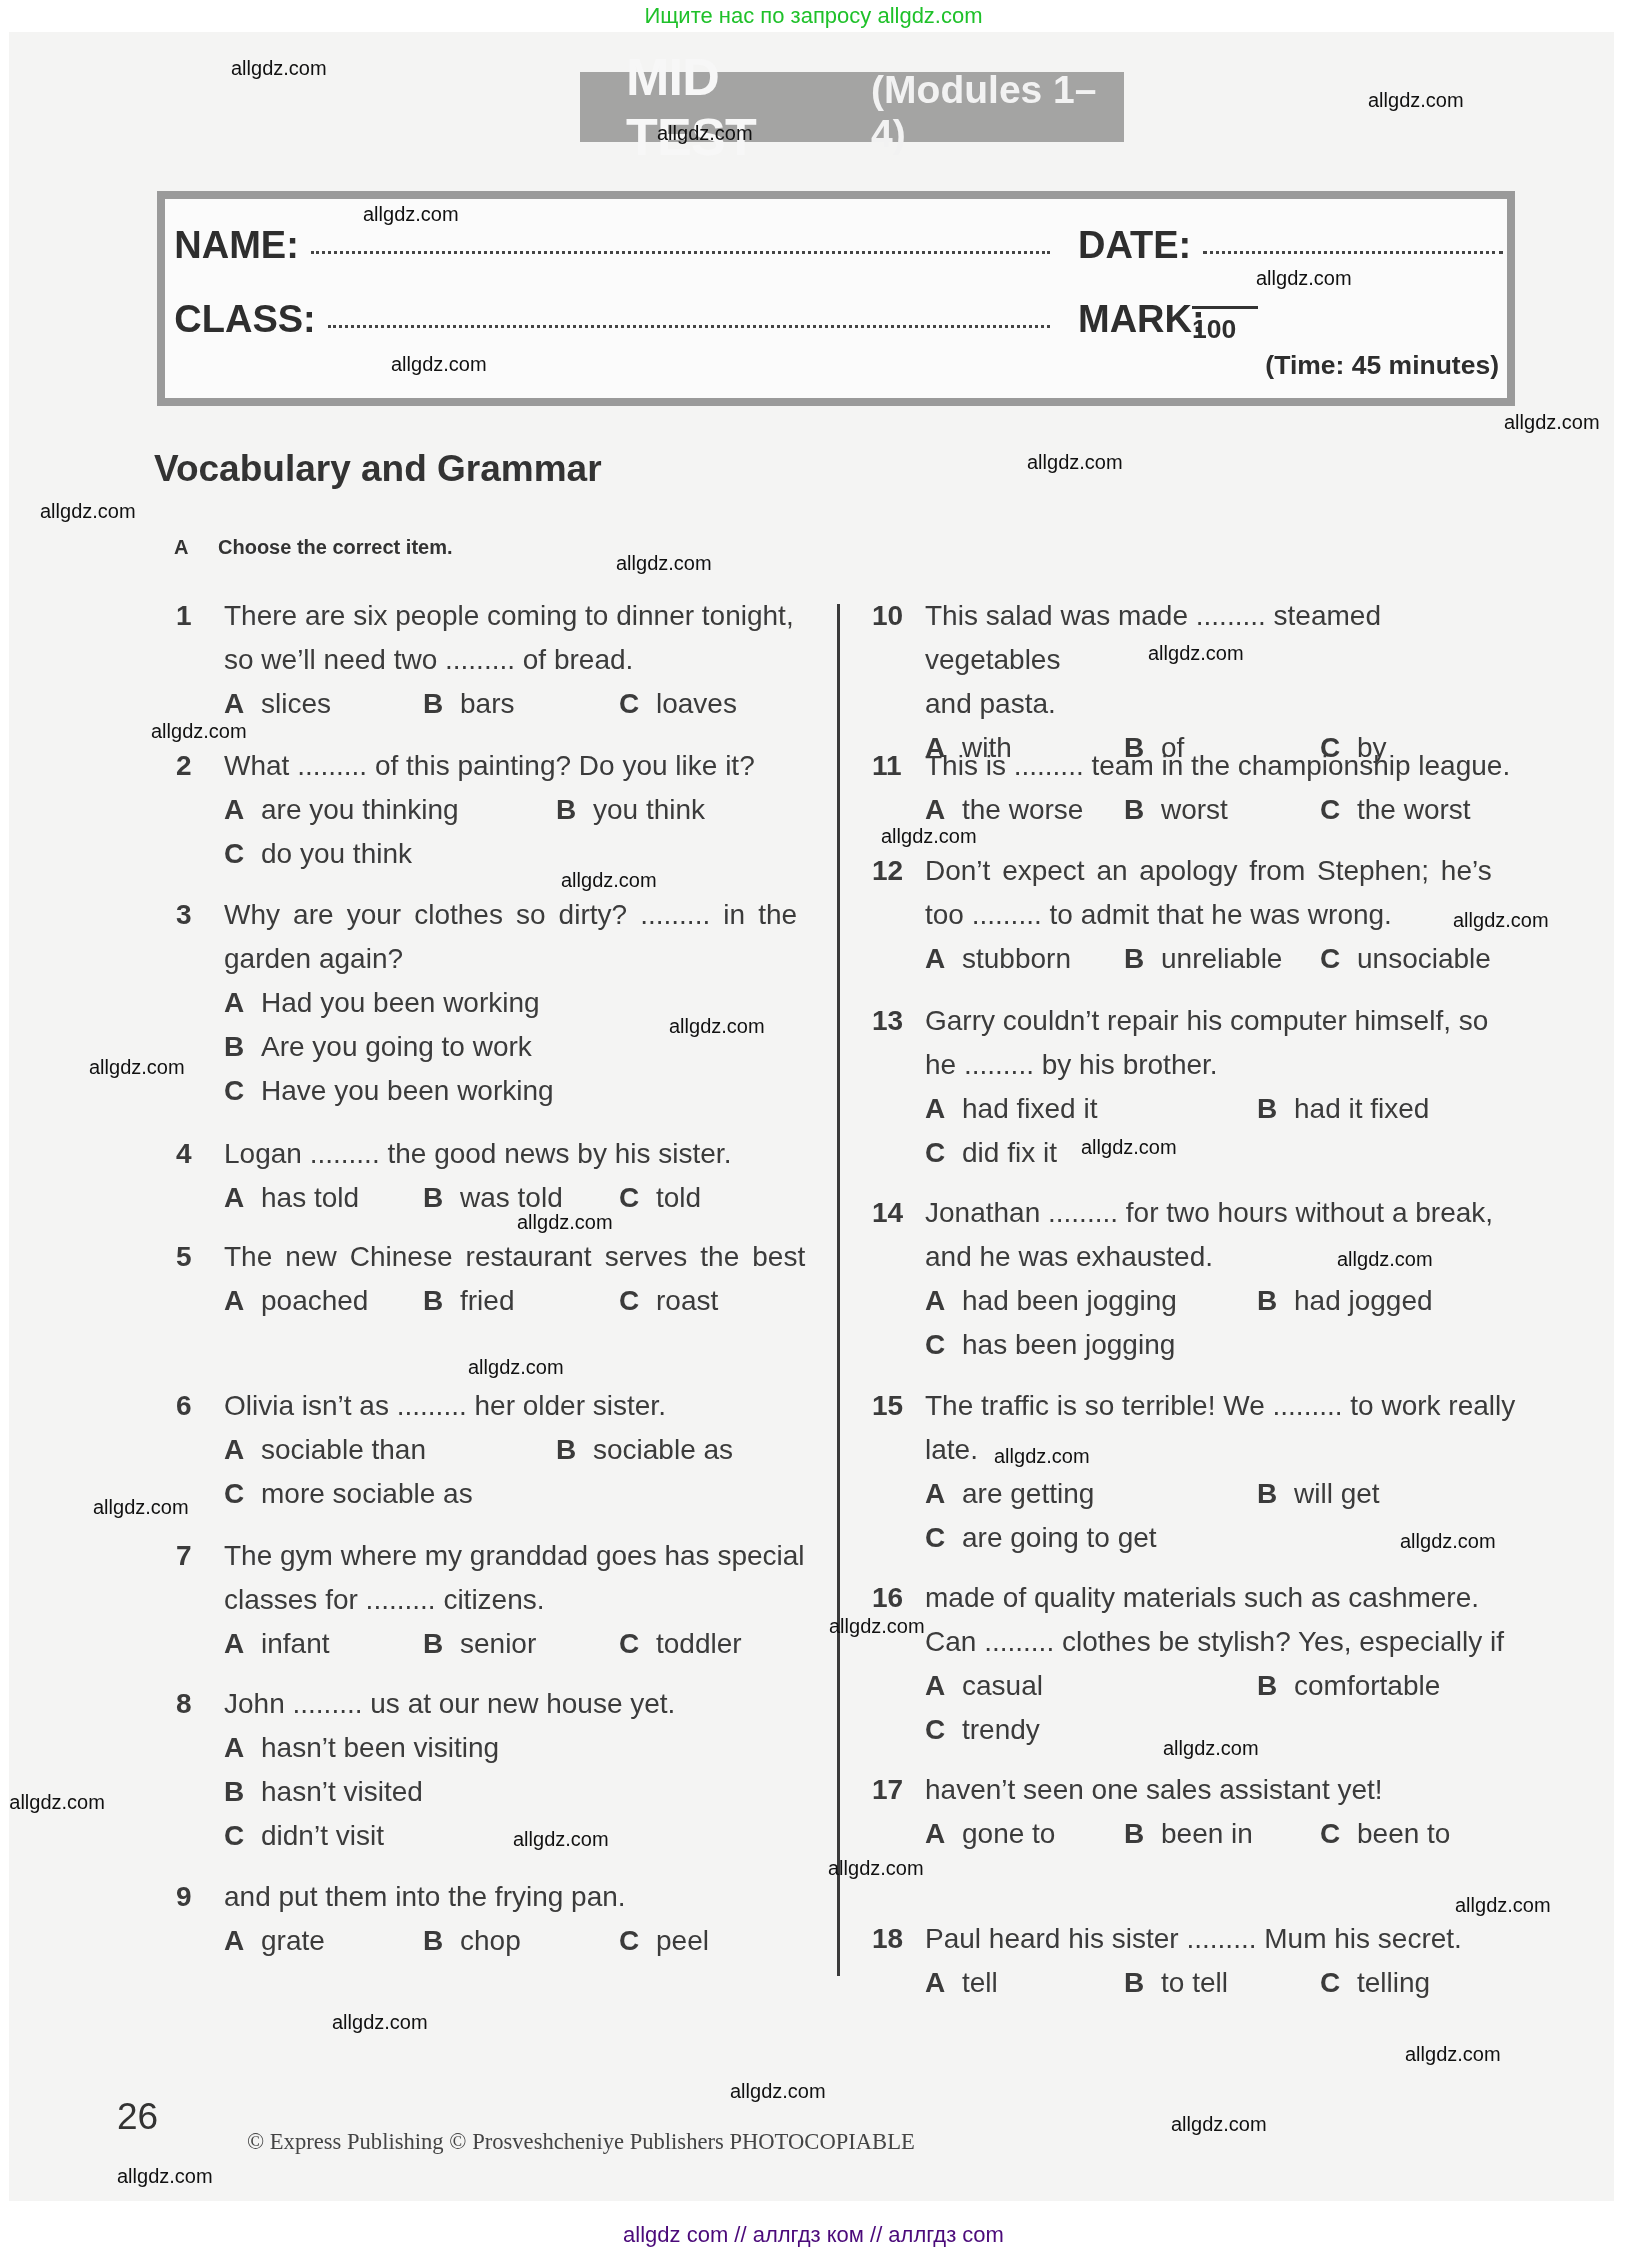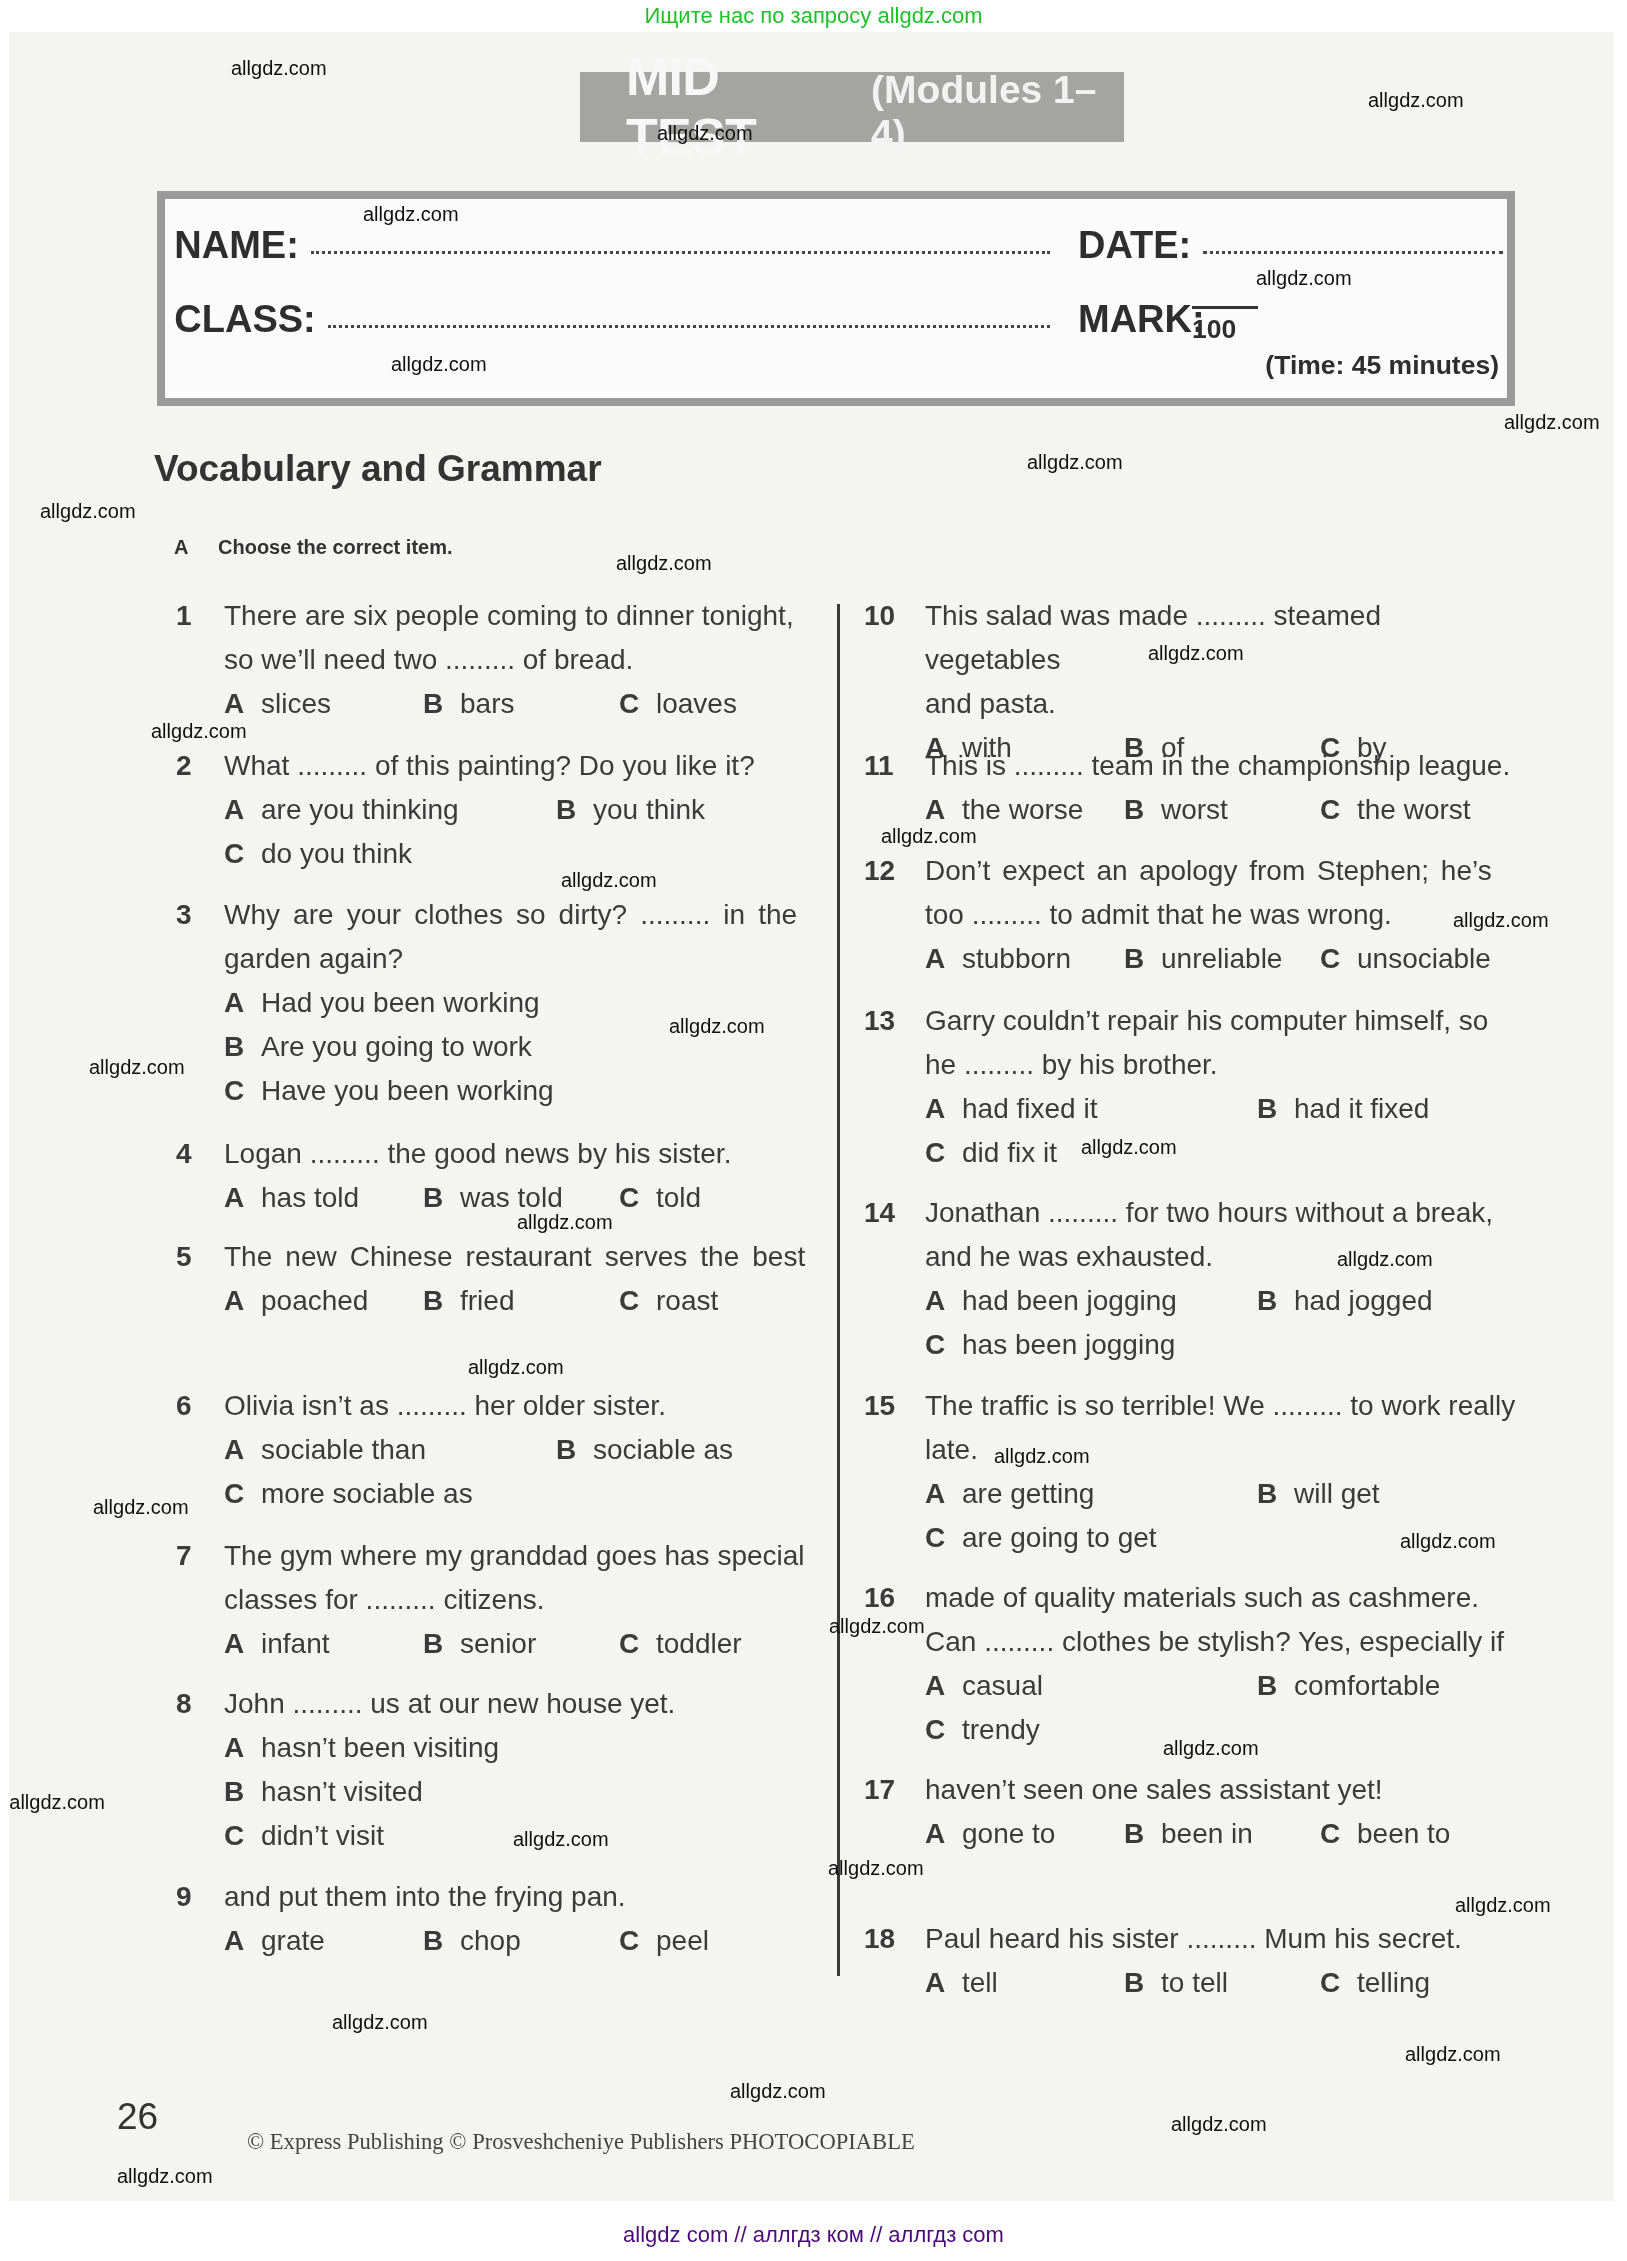--- a/index.html
+++ b/index.html
@@ -39,21 +39,21 @@
   .mark-frac .line { height:2.7px; background:#333; width:66px; margin-bottom:5.3px; }
   .time { position:absolute; right:8px; top:151px; font-weight:bold; font-size:26.5px; color:#2e2e2e; }
 
   .section-title { position:absolute; left:154px; top:448px; font-size:37px; font-weight:bold; color:#333; }
   .task-head { position:absolute; left:174px; top:536px; font-size:20px; font-weight:bold; color:#333; }
   .task-head .letter { display:inline-block; width:44px; }
 
   .divider { position:absolute; left:837px; top:604px; width:2.7px; height:1372px; background:#3a3a3a; }
 
   .q { position:absolute; font-size:28px; line-height:44px; color:#3b3b3b; }
-  .q .num { position:absolute; left:0; top:0; font-weight:bold; }
+  .q .num { position:absolute; left:8px; top:0; font-weight:bold; }
   .q .text { position:absolute; top:0; }
   .opt-row { display:flex; }
   .opt { display:inline-flex; }
   .opt .ol { font-weight:bold; width:37px; display:inline-block; }
   .left-col .q { left:176px; width:650px; }
   .left-col .num { left:0; }
   .left-col .text { left:48px; width:624px; }
   .right-col .q { left:864px; width:657px; }
   .right-col .text { left:61px; width:597px; }
 

